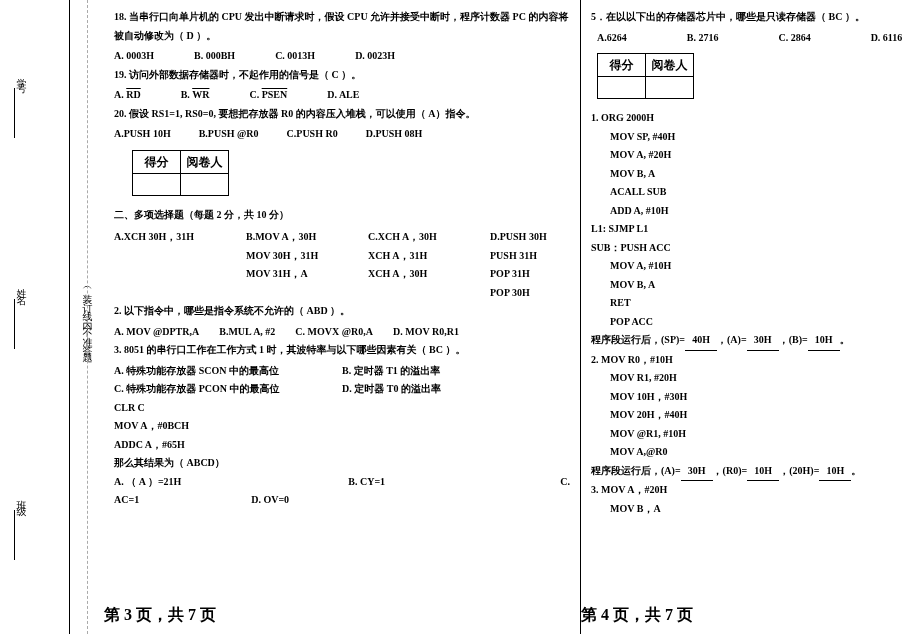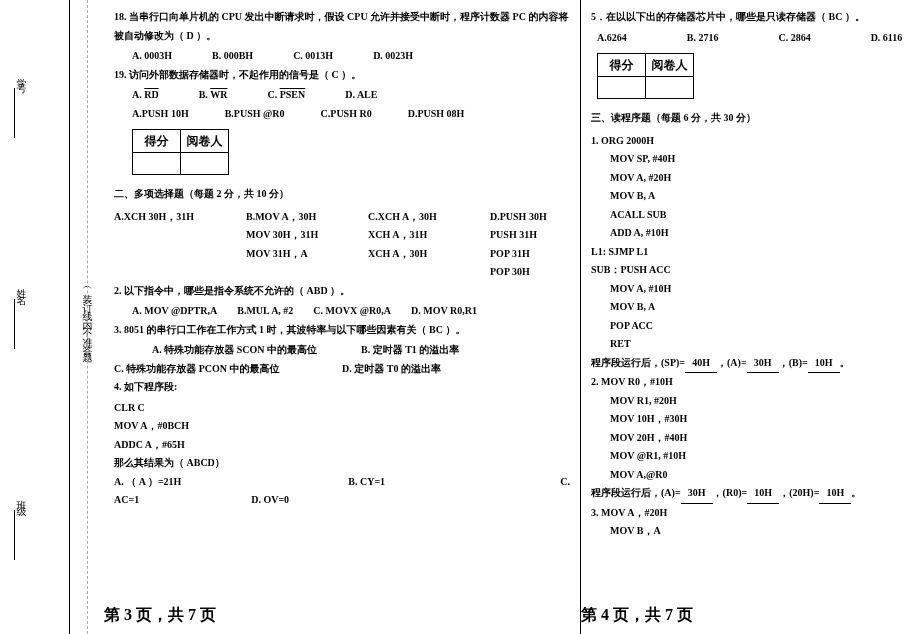--- a/index.html
+++ b/index.html
@@ -9,21 +9,21 @@
     .vertical-labels { position: absolute; left: 14px; top: 0; height: 100%; display: flex; flex-direction: column; justify-content: space-around; align-items: center; }
     .vlabel { writing-mode: vertical-rl; text-orientation: upright; font-size: 10px; letter-spacing: 6px; }
     .vline { width: 1px; height: 50px; background: #000; margin: 4px 0; }
     .binding-note { writing-mode: vertical-rl; font-size: 10px; letter-spacing: 3px; }
     .binding-col { width: 34px; display: flex; align-items: center; justify-content: center; border-right: none; position:relative; }
     .binding-col::before { content:""; position:absolute; left:50%; top:0; bottom:0; border-left:1px dashed #aaa; }
     .content { flex: 1; display: flex; }
     .col { flex: 1; padding: 8px 10px 4px 10px; line-height: 1.85; position: relative; font-weight: bold; }
     .col-left { border-right: 1px solid #000; }
     .qline { margin-bottom: 2px; }
-    .opts { display: flex; gap: 40px; margin-left: 18px; flex-wrap: wrap; }
+    .opts { display: flex; gap: 40px; flex-wrap: wrap; }
     .opts span { white-space: nowrap; }
     .scorebox { border-collapse: collapse; margin: 6px 0 10px 18px; }
     .scorebox td { border: 1px solid #000; width: 48px; height: 22px; text-align: center; font-size: 12px; }
     .scorebox .hdr td { height: 20px; }
     .section-title { margin: 6px 0 4px 0; }
     .indent { margin-left: 19px; }
     .underline { border-bottom: 1px solid #000; display:inline-block; min-width:32px; text-align:center; }
     .footer { position: absolute; bottom: 4px; left: 0; right: 0; text-align: left; font-size: 16px; }
     .overline { text-decoration: overline; }
     .row4 { display:flex; justify-content:flex-start; gap:60px; margin-left:6px; flex-wrap:wrap; }
@@ -65,21 +65,22 @@
         <span>C. 0013H</span>
         <span>D. 0023H</span>
       </div>
       <div class="qline">19. 访问外部数据存储器时，不起作用的信号是（ C  ）。</div>
       <div class="opts">
         <span>A. <span class="overline">RD</span></span>
         <span>B. <span class="overline">WR</span></span>
         <span>C. <span class="overline">PSEN</span></span>
         <span>D. ALE</span>
       </div>
-      <div class="opts" style="gap:36px;">
+      <div class="qline">20. 假设 RS1=1, RS0=0, 要想把存放器 R0 的内容压入堆栈，可以使用（  A）指令。</div>
+      <div class="opts" style="gap:28px;">
         <span>A.PUSH  10H</span>
         <span>B.PUSH  @R0</span>
         <span>C.PUSH  R0</span>
         <span>D.PUSH  08H</span>
       </div>
 
       <table class="scorebox">
         <tbody>
             <tr class="hdr">
               <td>得分</td>
@@ -119,29 +120,28 @@
       <div class="qline">2. 以下指令中，哪些是指令系统不允许的（      ABD     ）。</div>
       <div class="opts" style="gap:20px;">
         <span>A.  MOV @DPTR,A</span>
         <span>B.MUL A, #2</span>
         <span>C.  MOVX @R0,A</span>
         <span>D. MOV R0,R1</span>
       </div>
 
       <div class="qline">3. 8051 的串行口工作在工作方式 1 时，其波特率与以下哪些因素有关（      BC    ）。</div>
       <div style="display:flex;">
-        <span style="flex:1;margin-left:38px;">A. 特殊功能存放器 SCON 中的最高位</span>
+        <span style="flex:1;">A. 特殊功能存放器 SCON 中的最高位</span>
         <span style="flex:1;">B. 定时器 T1 的溢出率</span>
       </div>
       <div style="display:flex;justify-content:center;">
         <span style="flex:1;">C. 特殊功能存放器 PCON 中的最高位</span>
         <span style="flex:1;">D. 定时器 T0 的溢出率</span>
       </div>
 
-      <div class="qline">4. 如下程序段:</div>
       <div>CLR    C</div>
       <div>MOV    A，#0BCH</div>
       <div>ADDC   A，#65H</div>
       <div>那么其结果为（      ABCD）</div>
       <div style="display:flex;gap:39px;">
         <span style="flex:1.2;">A.  （  A  ）=21H</span>
         <span style="flex:1;">B.  CY=1</span>
         <span style="width:20px; text-align:right;">C.</span>
       </div>
       <div style="display:flex; gap:112px;">
@@ -167,34 +167,33 @@
               <td>得分</td>
               <td>阅卷人</td>
             </tr>
         <tr>
               <td></td>
               <td></td>
             </tr>
       </tbody>
         </table>
 
-      <div class="section-title">三、读程序题（每题 6 分，共 30 分）</div>
 
       <div>1. ORG 2000H</div>
       <div class="indent">MOV SP, #40H</div>
       <div class="indent">MOV A, #20H</div>
       <div class="indent">MOV B, A</div>
       <div class="indent">ACALL SUB</div>
       <div class="indent">ADD A, #10H</div>
       <div>L1:  SJMP L1</div>
       <div>SUB：PUSH ACC</div>
       <div class="indent">MOV A, #10H</div>
       <div class="indent">MOV B, A</div>
+      <div class="indent">RET</div>
       <div class="indent">POP ACC</div>
-      <div class="indent">RET</div>
       <div>
         <span>程序段运行后，(SP)=</span><span class="underline">40H</span><span>，(A)=</span><span class="underline">30H</span><span>，(B)=</span><span class="underline">10H</span><span>。</span>
       </div>
 
       <div>2. MOV R0，#10H</div>
       <div class="indent">MOV R1, #20H</div>
       <div class="indent">MOV 10H，#30H</div>
       <div class="indent">MOV 20H，#40H</div>
       <div class="indent">MOV @R1, #10H</div>
       <div class="indent">MOV A,@R0</div>

